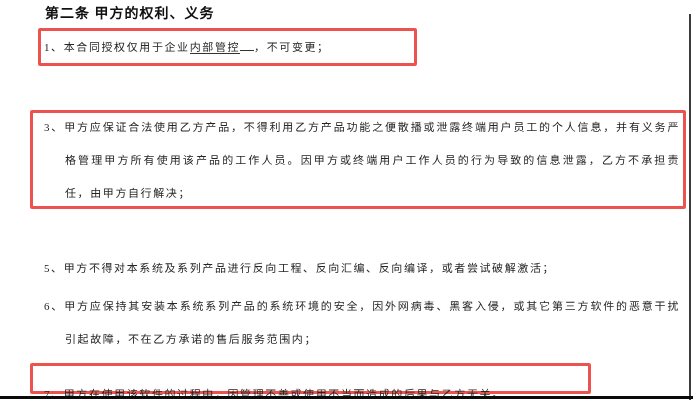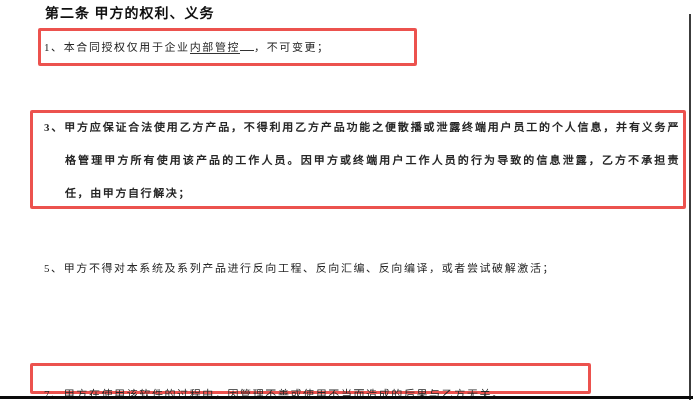--- a/index.html
+++ b/index.html
@@ -34,21 +34,20 @@
     line-height: 33px;
     letter-spacing: 1.6px;
     padding-left: 21px;
     text-indent: -21px;
     color: #262626;
   }
   .clause.oneline { white-space: nowrap; }
   .clause.multiline {
     width: 615px;
     text-align: justify;
-    font-weight: bold;
   }
   .ul-term {
     border-bottom: 1px solid #333333;
     padding-bottom: 0px;
   }
   .ul-blank {
     display: inline-block;
     width: 14px;
     border-bottom: 1px solid #333333;
     height: 14px;
@@ -100,20 +99,23 @@
 
   <div class="clause multiline" style="top:111px;">
     <span>3、</span><span>甲方应保证合法使用乙方产品，不得利用乙方产品功能之便散播或泄露终端用户员工的个人信息，并有义务严格管理甲方所有使用该产品的工作人员。因甲方或终端用户工作人员的行为导致的信息泄露，乙方不承担责任，由甲方自行解决；</span>
   </div>
 
 
   <div class="clause oneline" style="top:252px;text-align:center;">
     <span>5、</span><span>甲方不得对本系统及系列产品进行反向工程、反向汇编、反向编译，或者尝试破解激活；</span>
   </div>
 
+  <div class="clause multiline" style="top:290px;">
+    <span>6、</span><span>甲方应保持其安装本系统系列产品的系统环境的安全，因外网病毒、黑客入侵，或其它第三方软件的恶意干扰引起故障，不在乙方承诺的售后服务范围内；</span>
+  </div>
 
   <div class="clause oneline" style="top:378px;">
     <span>7、</span><span>甲方在使用该软件的过程中，因管理不善或使用不当而造成的后果与乙方无关。</span>
   </div>
 
   <div class="edge-right"></div>
   <div class="edge-bottom"></div>
 
 </div>
 

